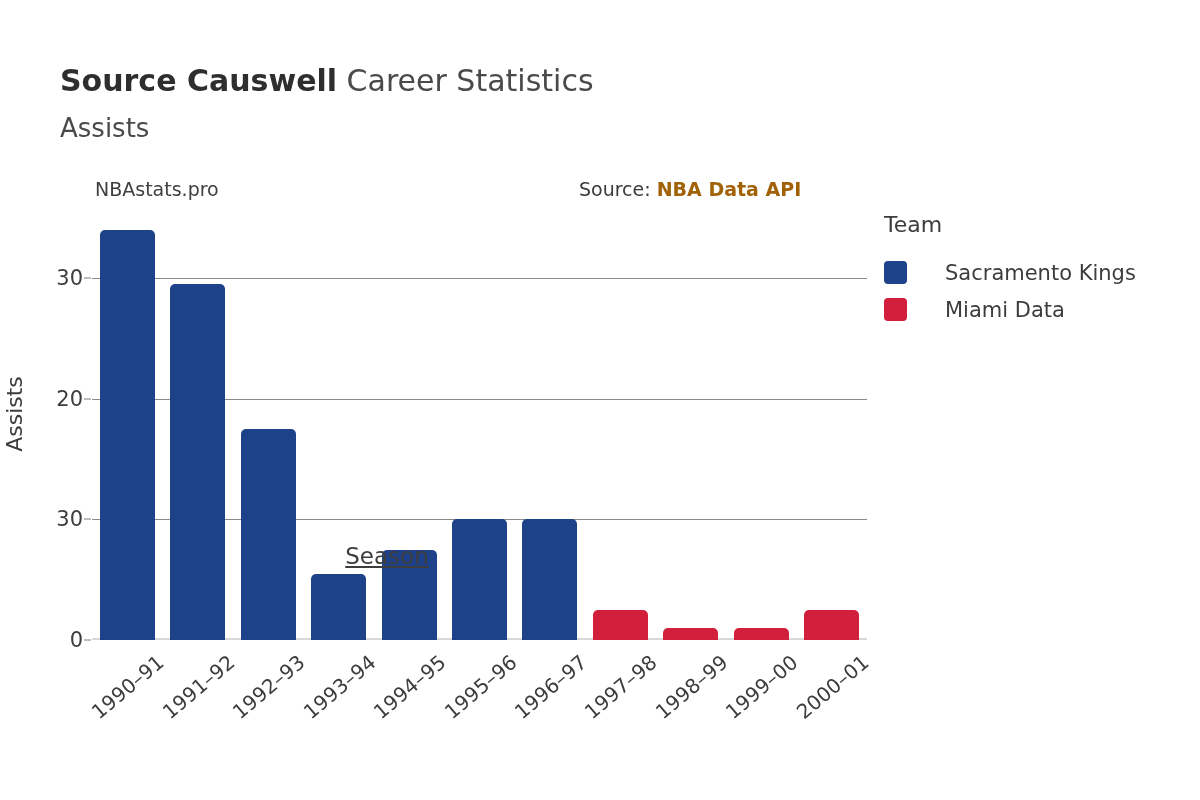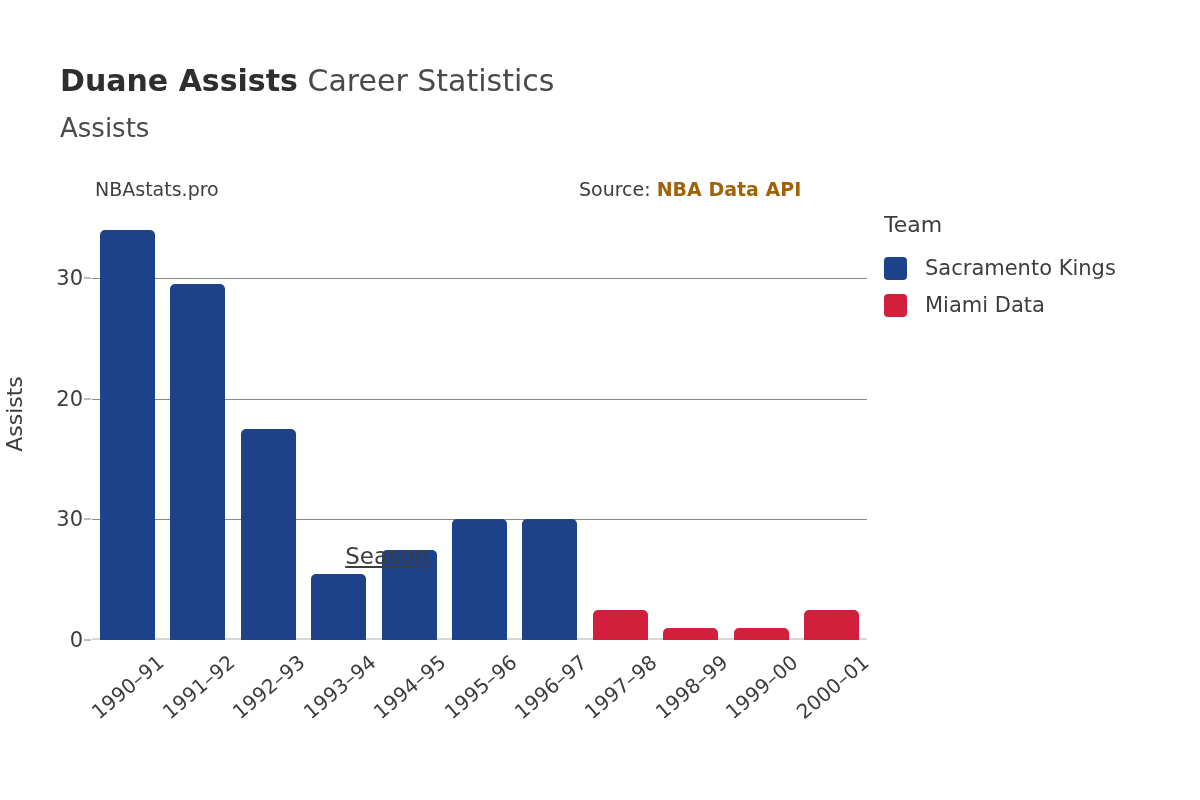--- a/index.html
+++ b/index.html
@@ -33,26 +33,26 @@
   }
   .source {
     position: absolute; left: 579px; top: 178px;
     font-size: 19px; color: #3a3a3a; white-space: nowrap;
   }
   .source .src-val { font-weight: bold; color: #a16207; }
 
   
   .legend { position: absolute; left: 884px; top: 212px; }
   .legend-title {
-    font-size: 22px; color: #3d3d3d; margin: 0 0 13px 0;
+    font-size: 22px; color: #3d3d3d; margin: 0 0 24px 0;
     white-space: nowrap;
   }
   .legend-row {
-    display: flex; align-items: flex-end;
-    height: 30px; margin-bottom: 7px;
+    display: flex; align-items: flex-start;
+    height: 30px; margin-bottom: 7px; gap: 20px;
   }
   .legend-swatch {
     width: 23px; height: 23px; border-radius: 4px;
     margin-right: 18px; flex: 0 0 auto;
   }
   .legend-label { font-size: 21px; color: #3d3d3d; white-space: nowrap; }
 
   
   .plot {
     position: absolute;
@@ -107,21 +107,21 @@
     font-size: 23px; color: #3d3d3d;
     transform: translateX(-50%); white-space: nowrap; text-decoration: underline;
   }
 </style>
 </head>
 <body>
 
 <div id="root">
 
   <div class="title-line">
-    <span class="title-strong">Duane Assists</span><span class="title-rest"> Career Statistics</span>
+    <span class="title-strong">Source Causwell</span><span class="title-rest"> Career Statistics</span>
   </div>
   <div class="subtitle">Assists</div>
 
   <div class="watermark">NBAstats.pro</div>
 
   <div class="source">
     <span>Source: </span><span class="src-val">NBA Data API</span>
   </div>
 
   <div class="legend">

